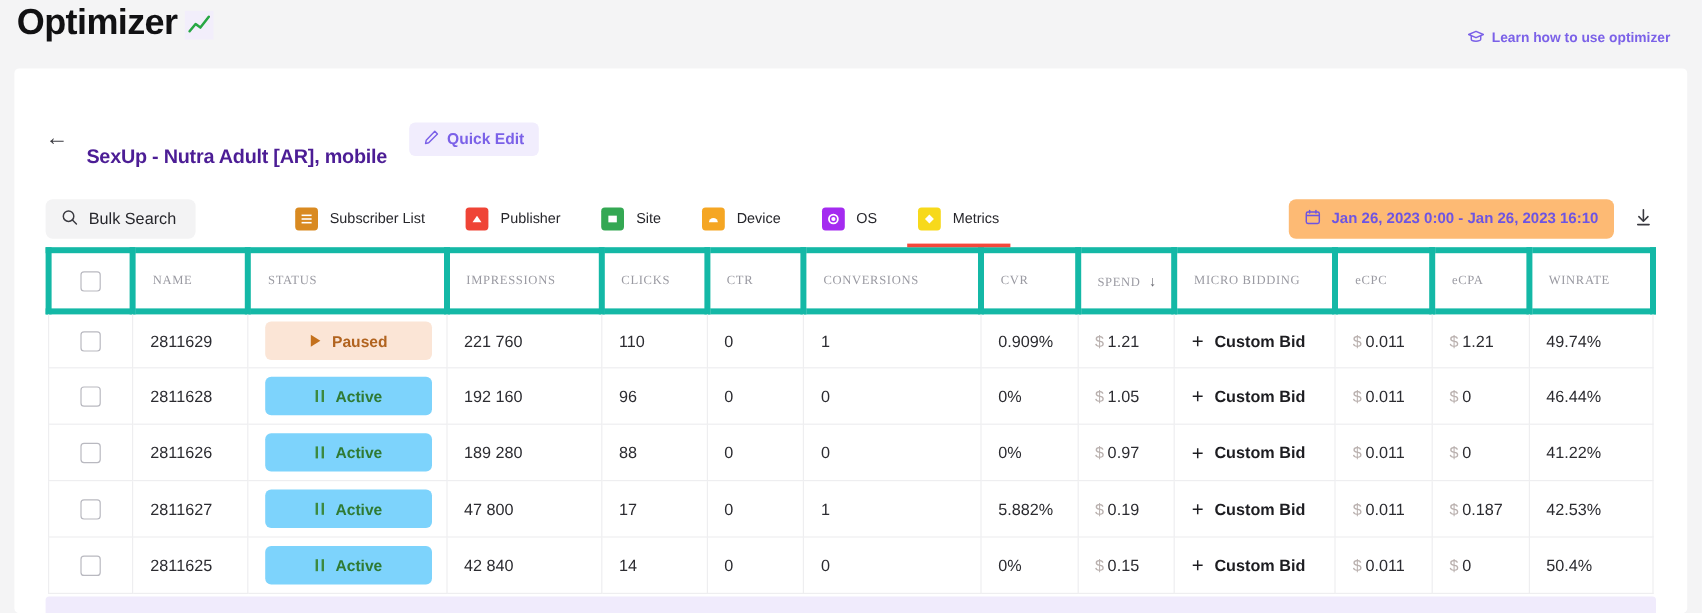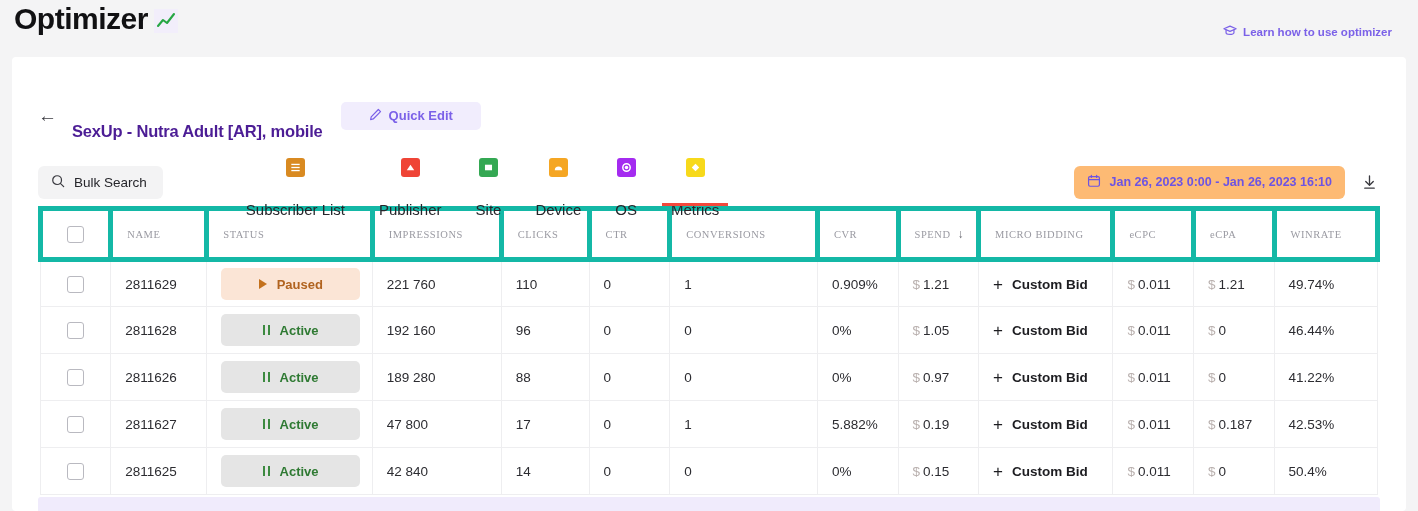--- a/index.html
+++ b/index.html
@@ -80,21 +80,21 @@
     letter-spacing: -0.2px;
     margin-top: 32px;
   }
   .quick-edit {
     display: inline-flex;
     align-items: center;
     gap: 7px;
     background: #f1edfd;
     color: #7b61e8;
     border-radius: 5px;
-    padding: 6px 28px;
+    padding: 6px 12px;
     font-size: 13px;
     font-weight: bold;
     cursor: pointer;
     margin-left: 4px;
   }
 
   
   .toolbar {
     position: relative;
     display: flex;
@@ -116,28 +116,27 @@
   }
   .tabs {
     display: flex;
     align-items: center;
     margin-left: 66px;
     height: 48px;
   }
   .tab {
     display: flex;
     align-items: center;
-    gap: 24px;
+    gap: 10px;
     padding: 0 17px;
     height: 48px;
-    font-size: 15px;
+    font-size: 12px;
     color: #26262b;
     cursor: pointer;
     position: relative;
-    flex-direction: column;
   }
   .tab.active::after {
     content: "";
     position: absolute;
     left: 8px; right: 8px; bottom: 0;
     height: 3px;
     background: #f4483c;
   }
   .tab-ico {
     width: 19px; height: 19px;
@@ -236,21 +235,21 @@
     justify-content: center;
     gap: 10px;
     width: 139px;
     height: 32px;
     border-radius: 5px;
     font-size: 13px;
     font-weight: bold;
     cursor: pointer;
   }
   .badge.paused { background: #fbe5d6; color: #b1631f; }
-  .badge.active { background: #e5e5e5; color: #2f7a33; }
+  .badge.active { background: #7dd3fc; color: #2f7a33; }
   .ico-play {
     width: 0; height: 0;
     border-left: 8px solid #c4711d;
     border-top: 5px solid transparent;
     border-bottom: 5px solid transparent;
   }
   .ico-pause { display: flex; gap: 2.5px; }
   .ico-pause i { display: block; width: 2px; height: 10px; background: #3c8a40; }
 
   .cur { color: #b9b0ae; margin-right: 3px; }

